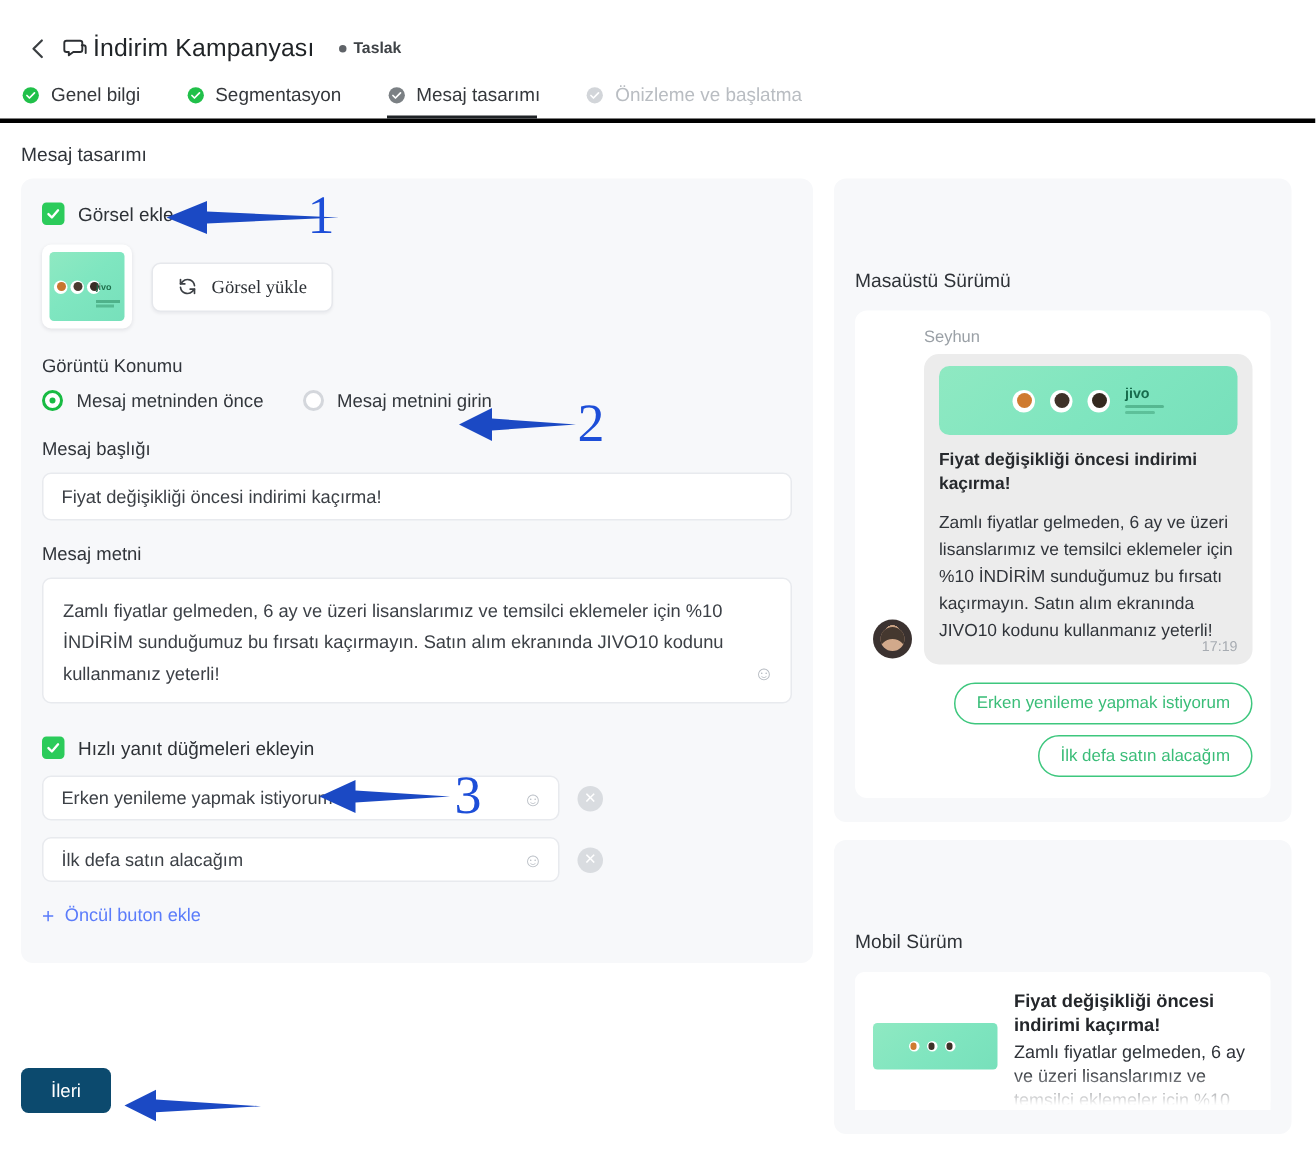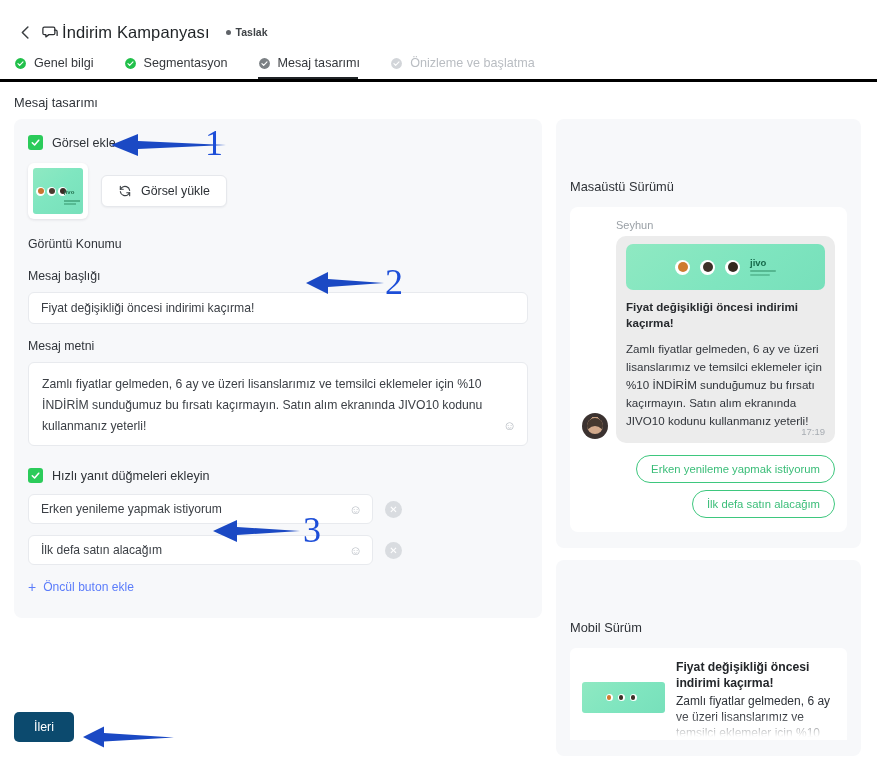--- a/index.html
+++ b/index.html
@@ -92,20 +92,21 @@
   .t-logo { position:absolute; right:3px; top:12px; }
   .t-logo .lw { font-size:6px; font-weight:bold; color:#1f6f4c; line-height:1;}
   .t-logo .ls { display:block; width:16px; height:1.5px; background:#2b8a60; margin-top:2px; opacity:.55;}
   .t-logo .ls2{ display:block; width:12px; height:1.5px; background:#2b8a60; margin-top:1.5px; opacity:.45;}
 
   .upload-btn {
     display:inline-flex; align-items:center; gap:9px; background:#fff;
     border:1px solid #e6e8ec; border-radius:6px; padding:8px 16px;
     font-size:12.4px; color:#2c3035; cursor:pointer;
     box-shadow: 0 1px 2px rgba(16,24,40,.05);
+    font-family: Liberation Serif, serif;
   }
   .upload-btn .rot { width:14px; height:14px; color:#3c4045; display:block;}
 
   .field-label { font-size:12.3px; color:#30343a; margin: 18px 0 9px 0; }
   .field-label.tight { margin-top:15px; }
 
   .radio-row { display:flex; align-items:center; gap:0; margin-top:13px; }
   .radio-item { display:flex; align-items:center; gap:9px; margin-right:26px; cursor:pointer; }
   .radio {
     width:14px; height:14px; border-radius:50%; border:2px solid #d4d7dc; background:#fff; flex:0 0 auto;
@@ -323,20 +324,30 @@
               <path d="M4 13a8 8 0 0 0 13.6 4.6L20 15"></path>
                 <polyline points="20 20 20 15 15 15"></polyline>
             </svg>
           </span>
           <span>Görsel yükle</span>
         </div>
       </div>
 
       <div class="field-label">Görüntü Konumu</div>
 
+      <div class="radio-row" style="margin-top:6px;">
+        <div class="radio-item">
+          <span class="radio on"></span>
+          <span class="radio-label">Mesaj metninden önce</span>
+        </div>
+        <div class="radio-item">
+          <span class="radio"></span>
+          <span class="radio-label">Mesaj metnini girin</span>
+        </div>
+      </div>
 
       <div class="field-label">Mesaj başlığı</div>
       <div class="text-input">Fiyat değişikliği öncesi indirimi kaçırma!</div>
 
       <div class="field-label tight">Mesaj metni</div>
       <div class="textarea">
         <span>Zamlı fiyatlar gelmeden, 6 ay ve üzeri lisanslarımız ve temsilci eklemeler için %10 İNDİRİM sunduğumuz bu fırsatı kaçırmayın. Satın alım ekranında JIVO10 kodunu kullanmanız yeterli!</span>
         <span class="smile">☺</span>
       </div>
 

